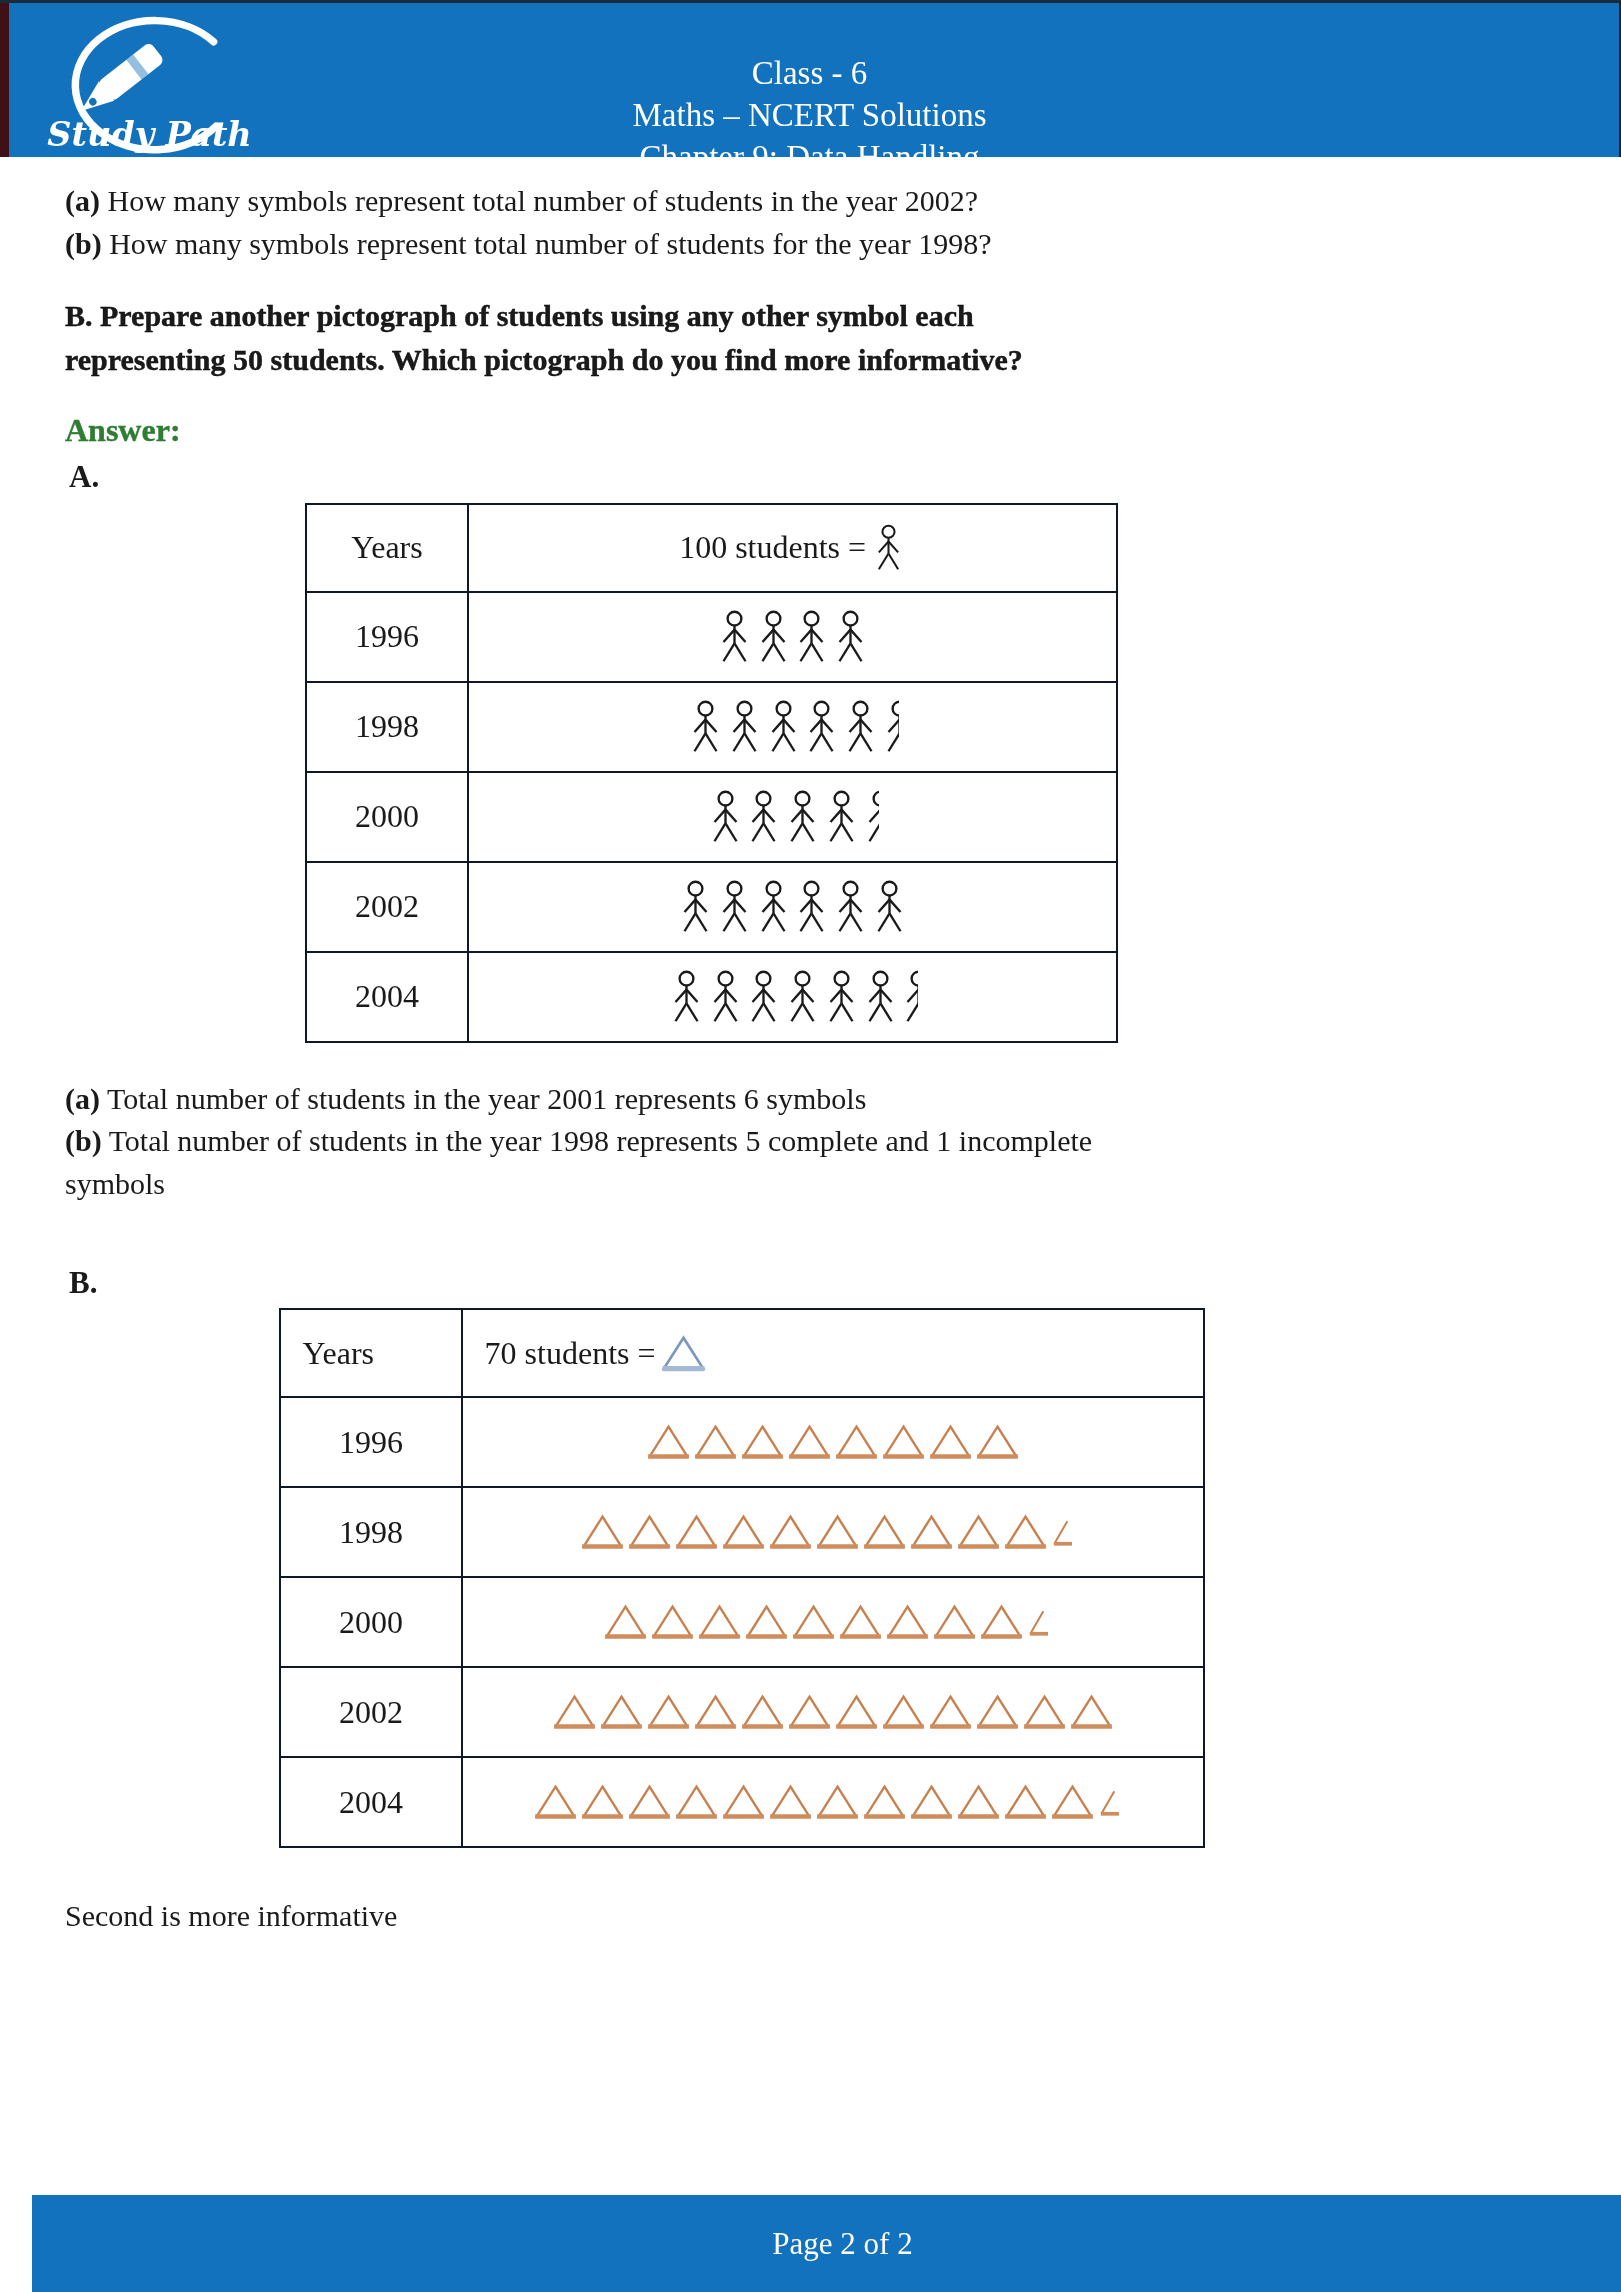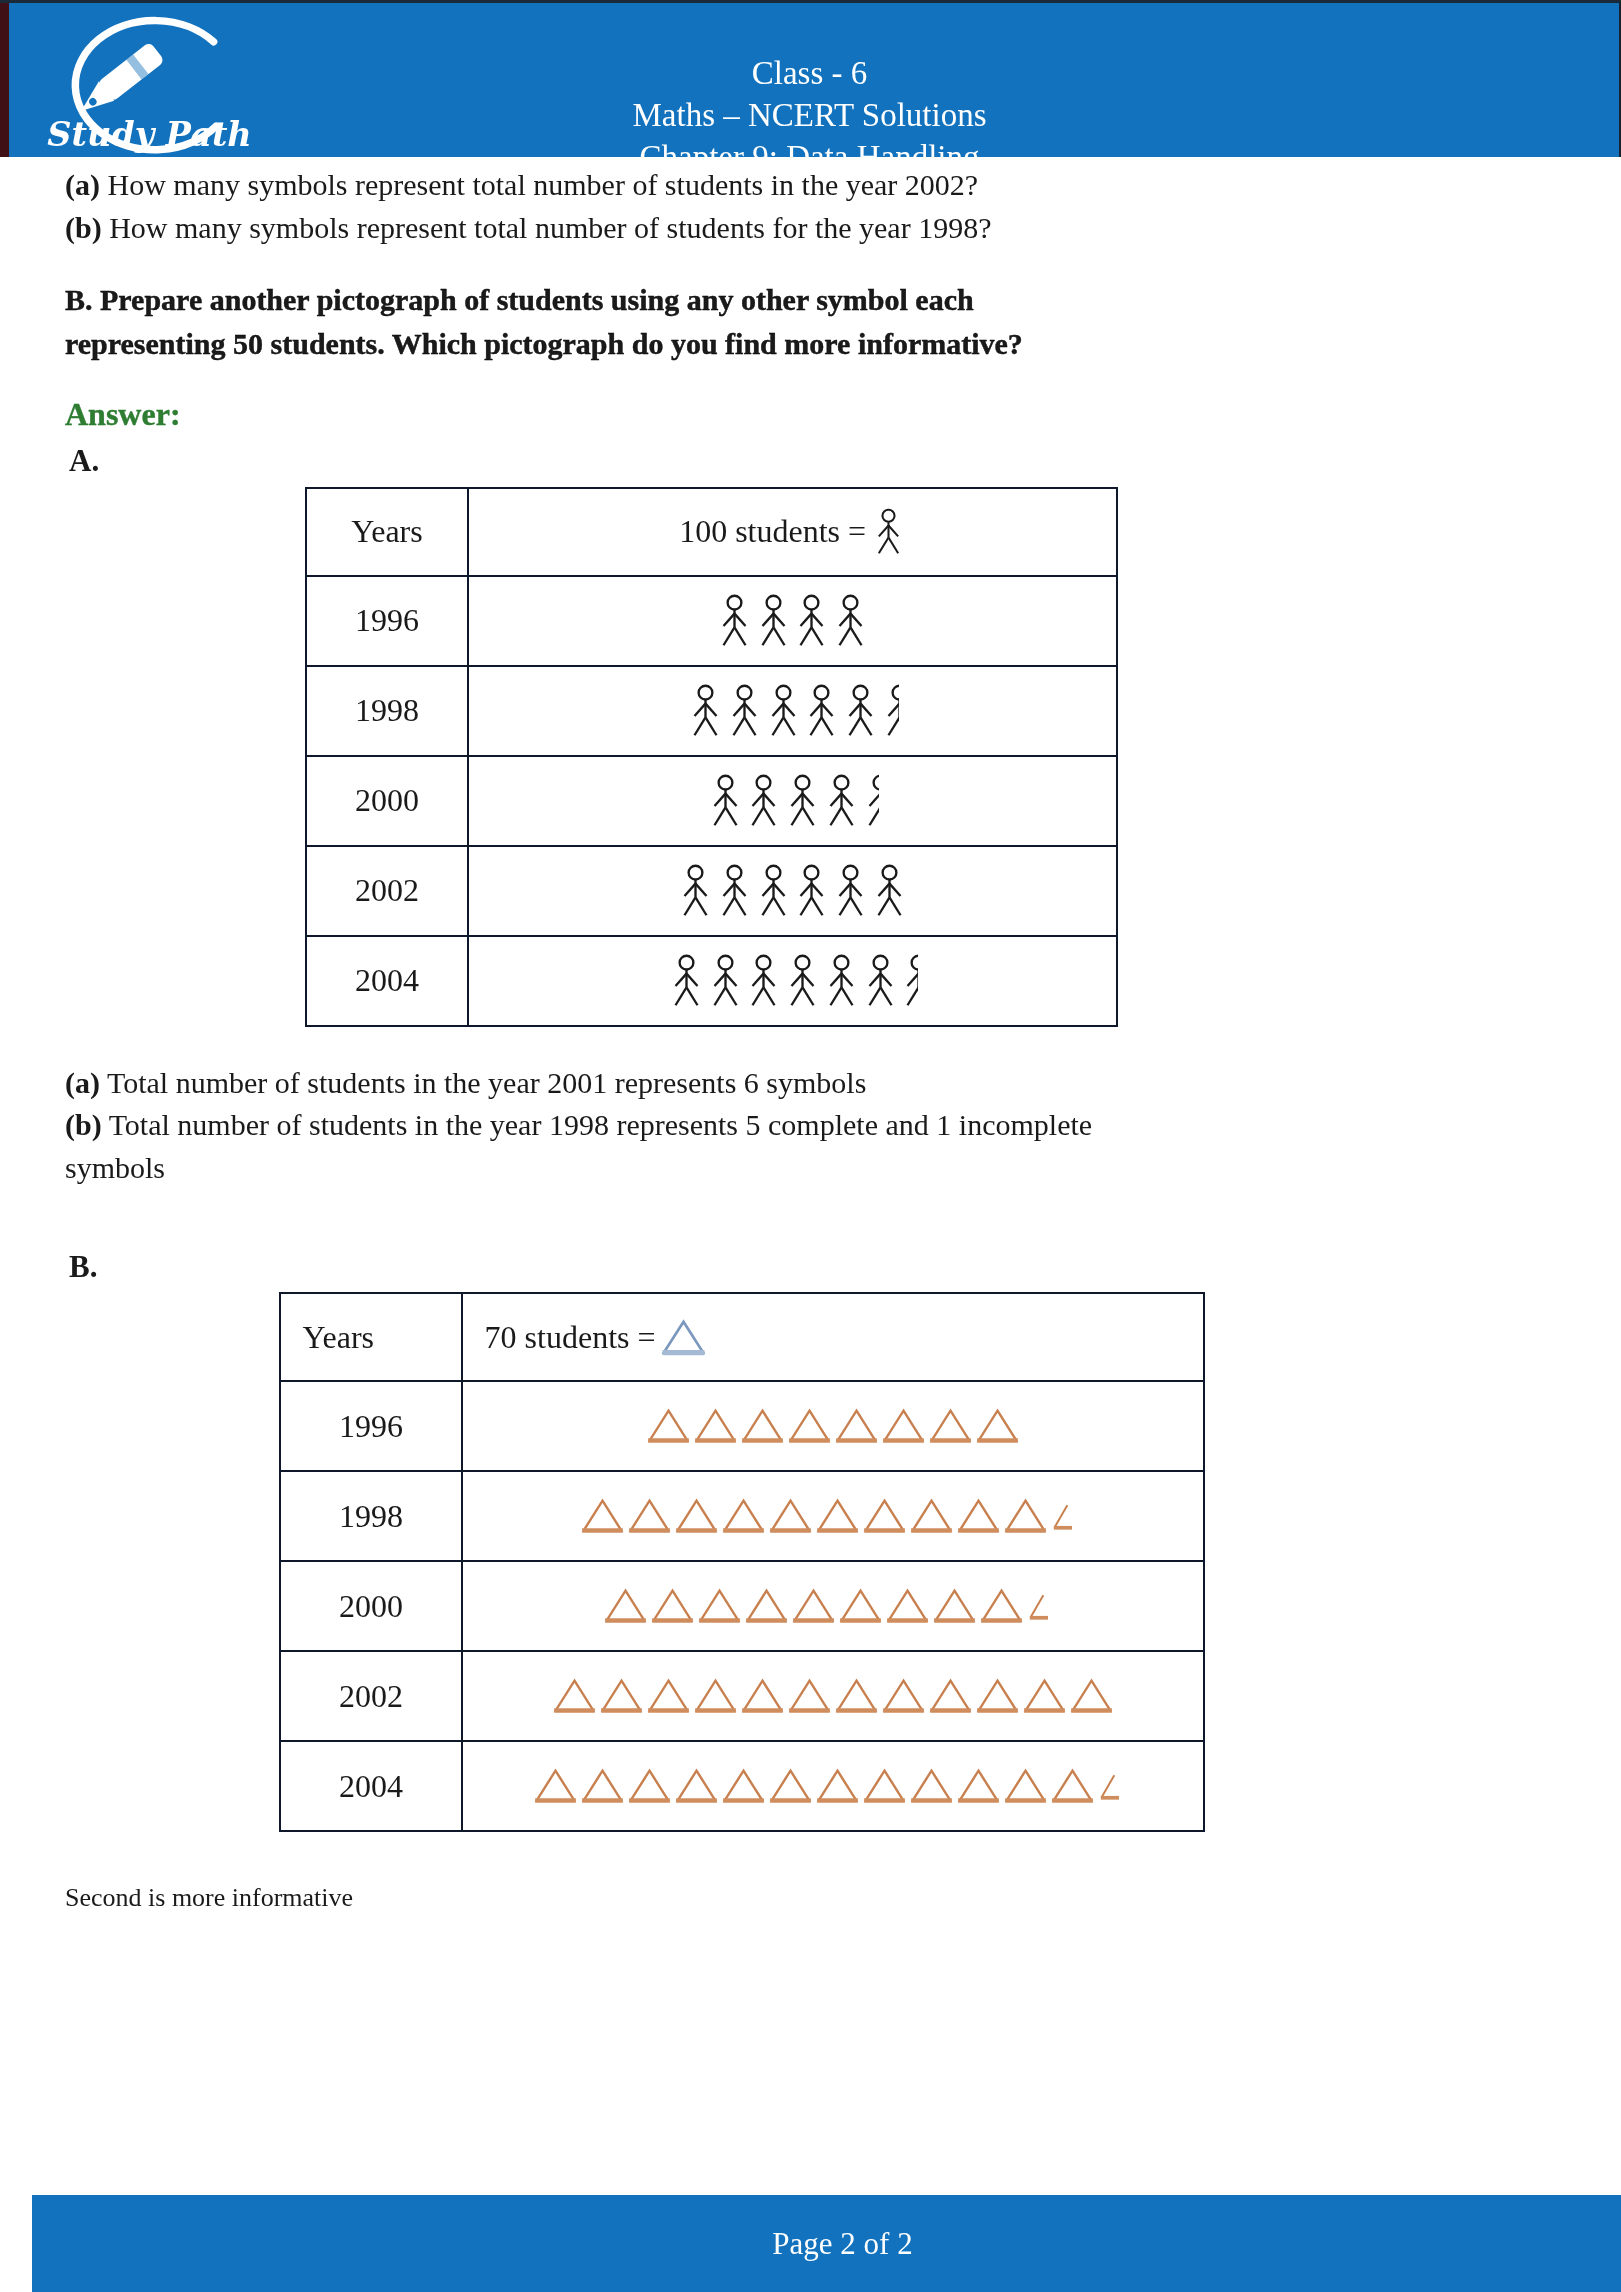--- a/index.html
+++ b/index.html
@@ -37,39 +37,39 @@
     align-items:center; justify-content:center;
     gap:5.9px;
     color:#ffffff;
     font-size:33px;
     line-height:1.1;
     margin-top:35px;
   }
 
   
   .qline { margin-left:65px; font-size:30px; line-height:1.42; }
-  .q-block { margin-top:7px; }
+  .q-block { margin-top:23px; }
   .q-label { font-weight:bold; }
   .section-b {
     margin:29px 0 0 65px;
     max-width:1000px;
     font-size:30px; font-weight:bold;
     line-height:1.45;
     -webkit-text-stroke:0.4px #000;
   }
   .answer-heading {
     margin:31px 1px 0 65px;
     color:var(--green);
     font-size:32px; font-weight:bold;
     -webkit-text-stroke:0.4px var(--green);
   }
   .part-label { margin:9.8px 0 0 69px; font-size:31px; font-weight:bold; }
   .part-label-b { margin-top:59px; }
   .answers-block { margin-top:35px; }
-  .conclusion { margin:51px 0 0 65px; font-size:26px; }
+  .conclusion { margin:51px 0 0 65px; font-size:30px; }
 
   
   table.picto { border-collapse:collapse; margin-top:7.8px; }
   table.picto td {
     border:2px solid #0f172a;
     vertical-align:middle;
   }
   .picto .year-cell {
     text-align:center;
     font-size:32px;

